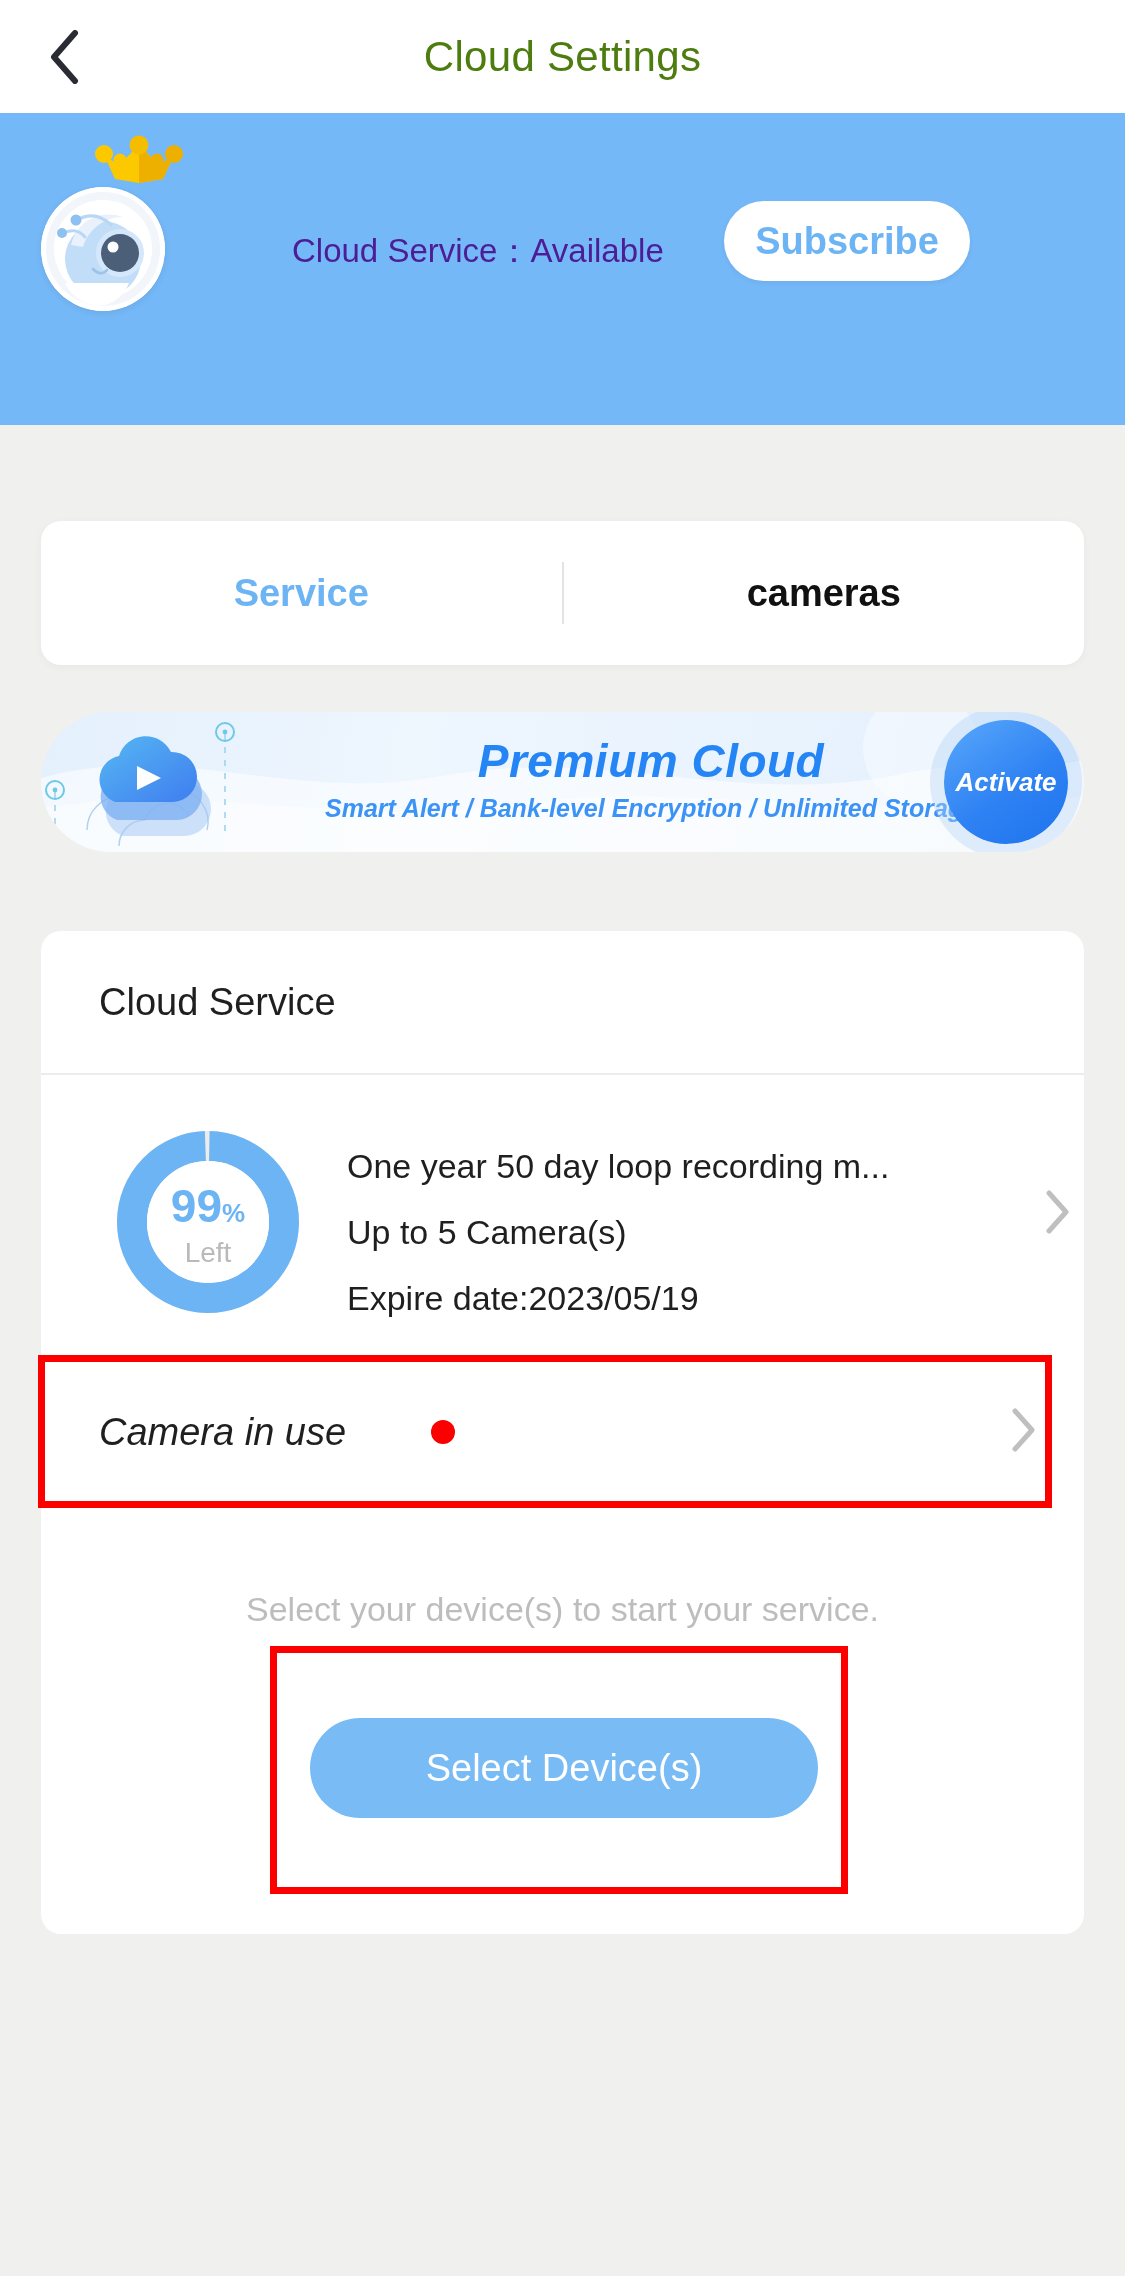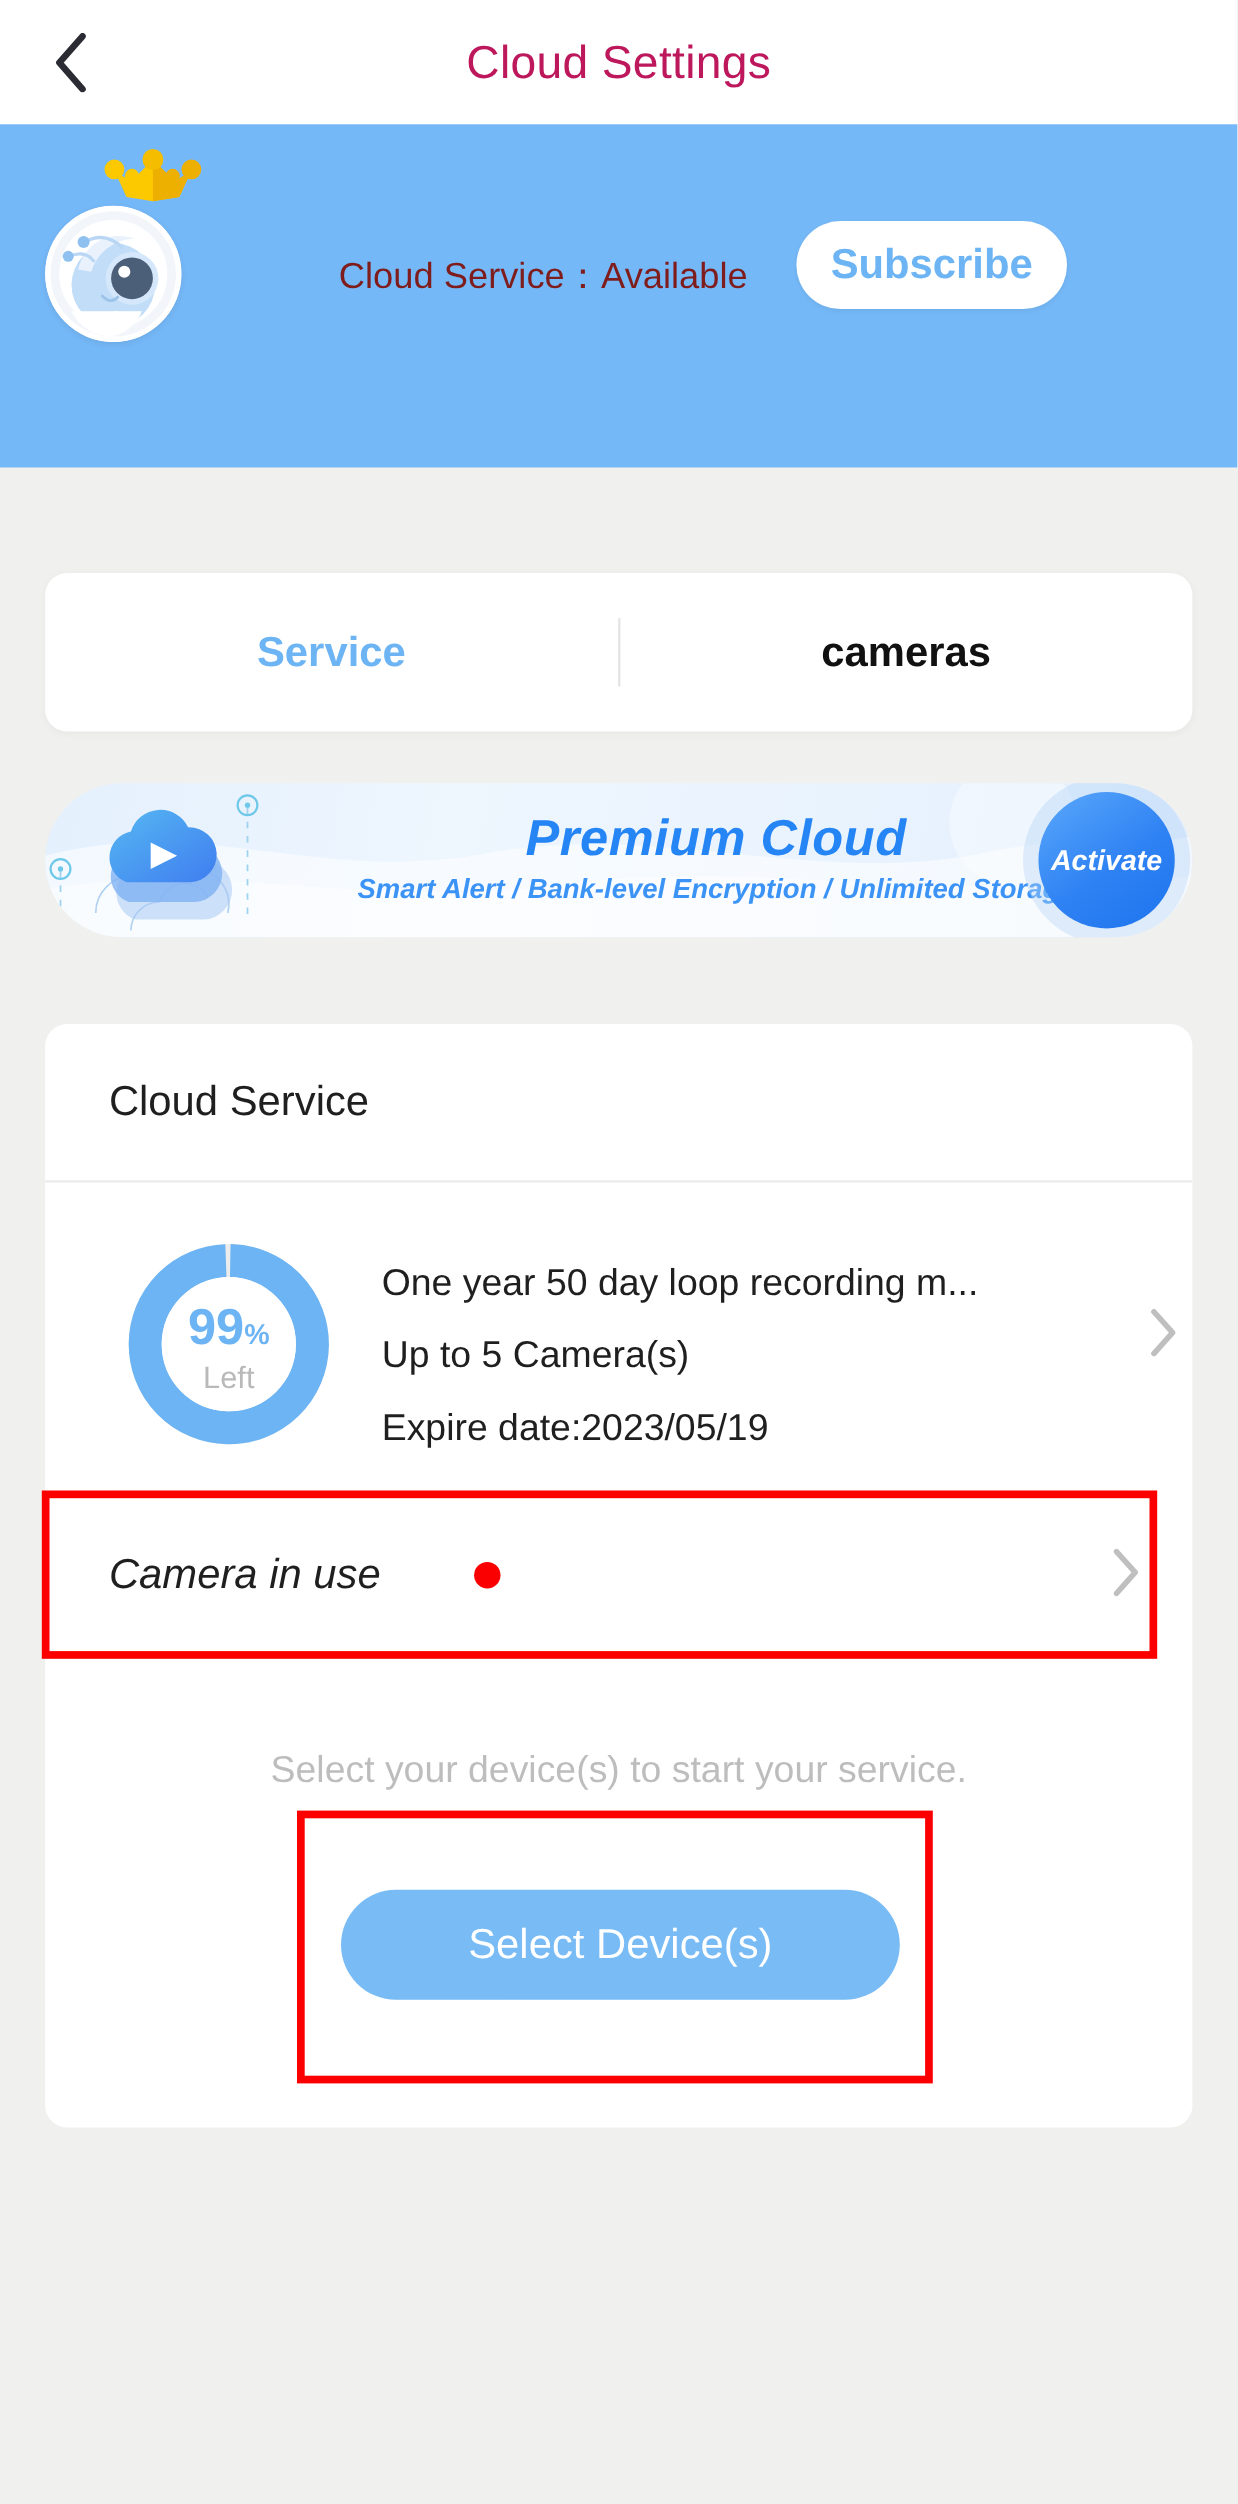--- a/index.html
+++ b/index.html
@@ -35,21 +35,21 @@
     width: 60px;
     height: 60px;
     display: flex;
     align-items: center;
     justify-content: center;
     cursor: pointer;
   }
   .back-btn svg { display: block; }
   .header-title {
     font-size: 42px;
-    color: #be185d;
+    color: #4d7c0f;
     letter-spacing: 0.3px;
   }
 
   
   .hero {
     position: absolute;
     left: 0; top: 113px;
     width: 1125px;
     height: 312px;
     background: #75b8f7;
@@ -79,24 +79,23 @@
     overflow: hidden;
     box-shadow: 0 2px 6px rgba(0,0,0,0.08);
   }
   .avatar svg { display: block; }
 
   .hero-status {
     position: absolute;
     left: 292px;
     top: 118px;
     font-size: 33px;
-    color: #7f1d1d;
+    color: #4c1d95;
     white-space: nowrap;
     line-height: 40px;
-    margin-left: 16px;
   }
   .subscribe-btn {
     position: absolute;
     left: 724px;
     top: 88px;
     width: 246px;
     height: 80px;
     background: #ffffff;
     border-radius: 40px;
     display: flex;

